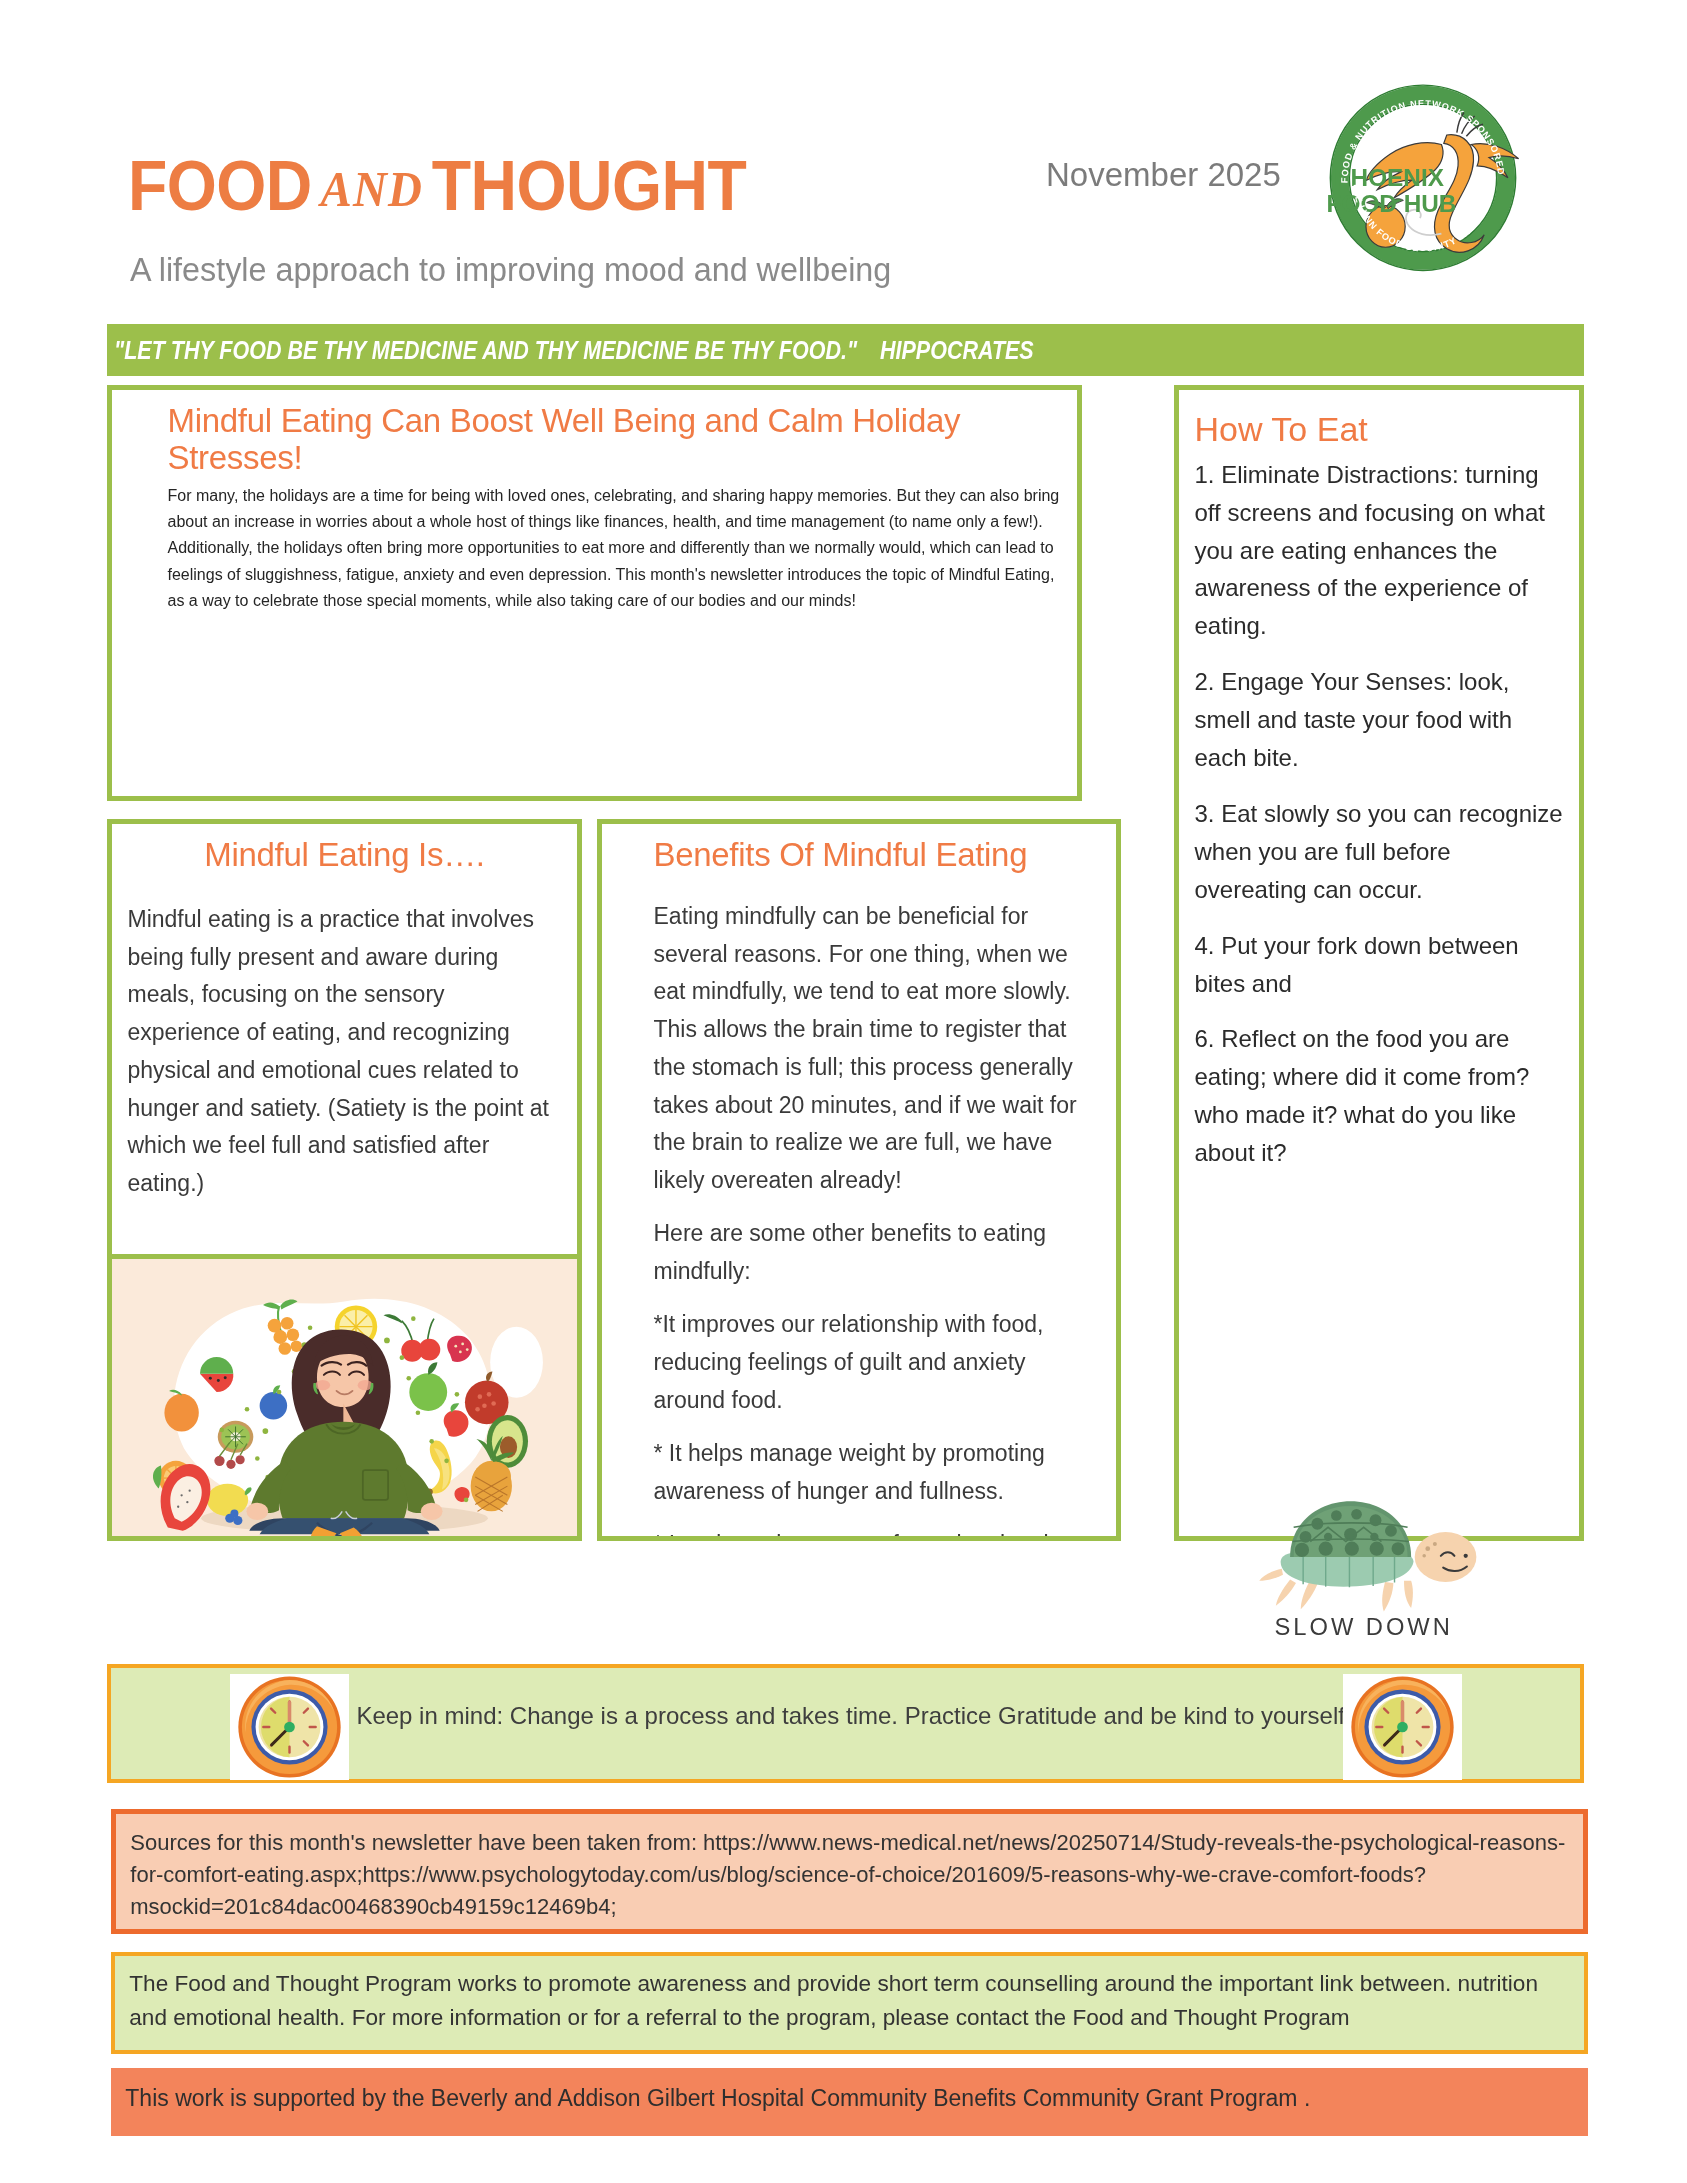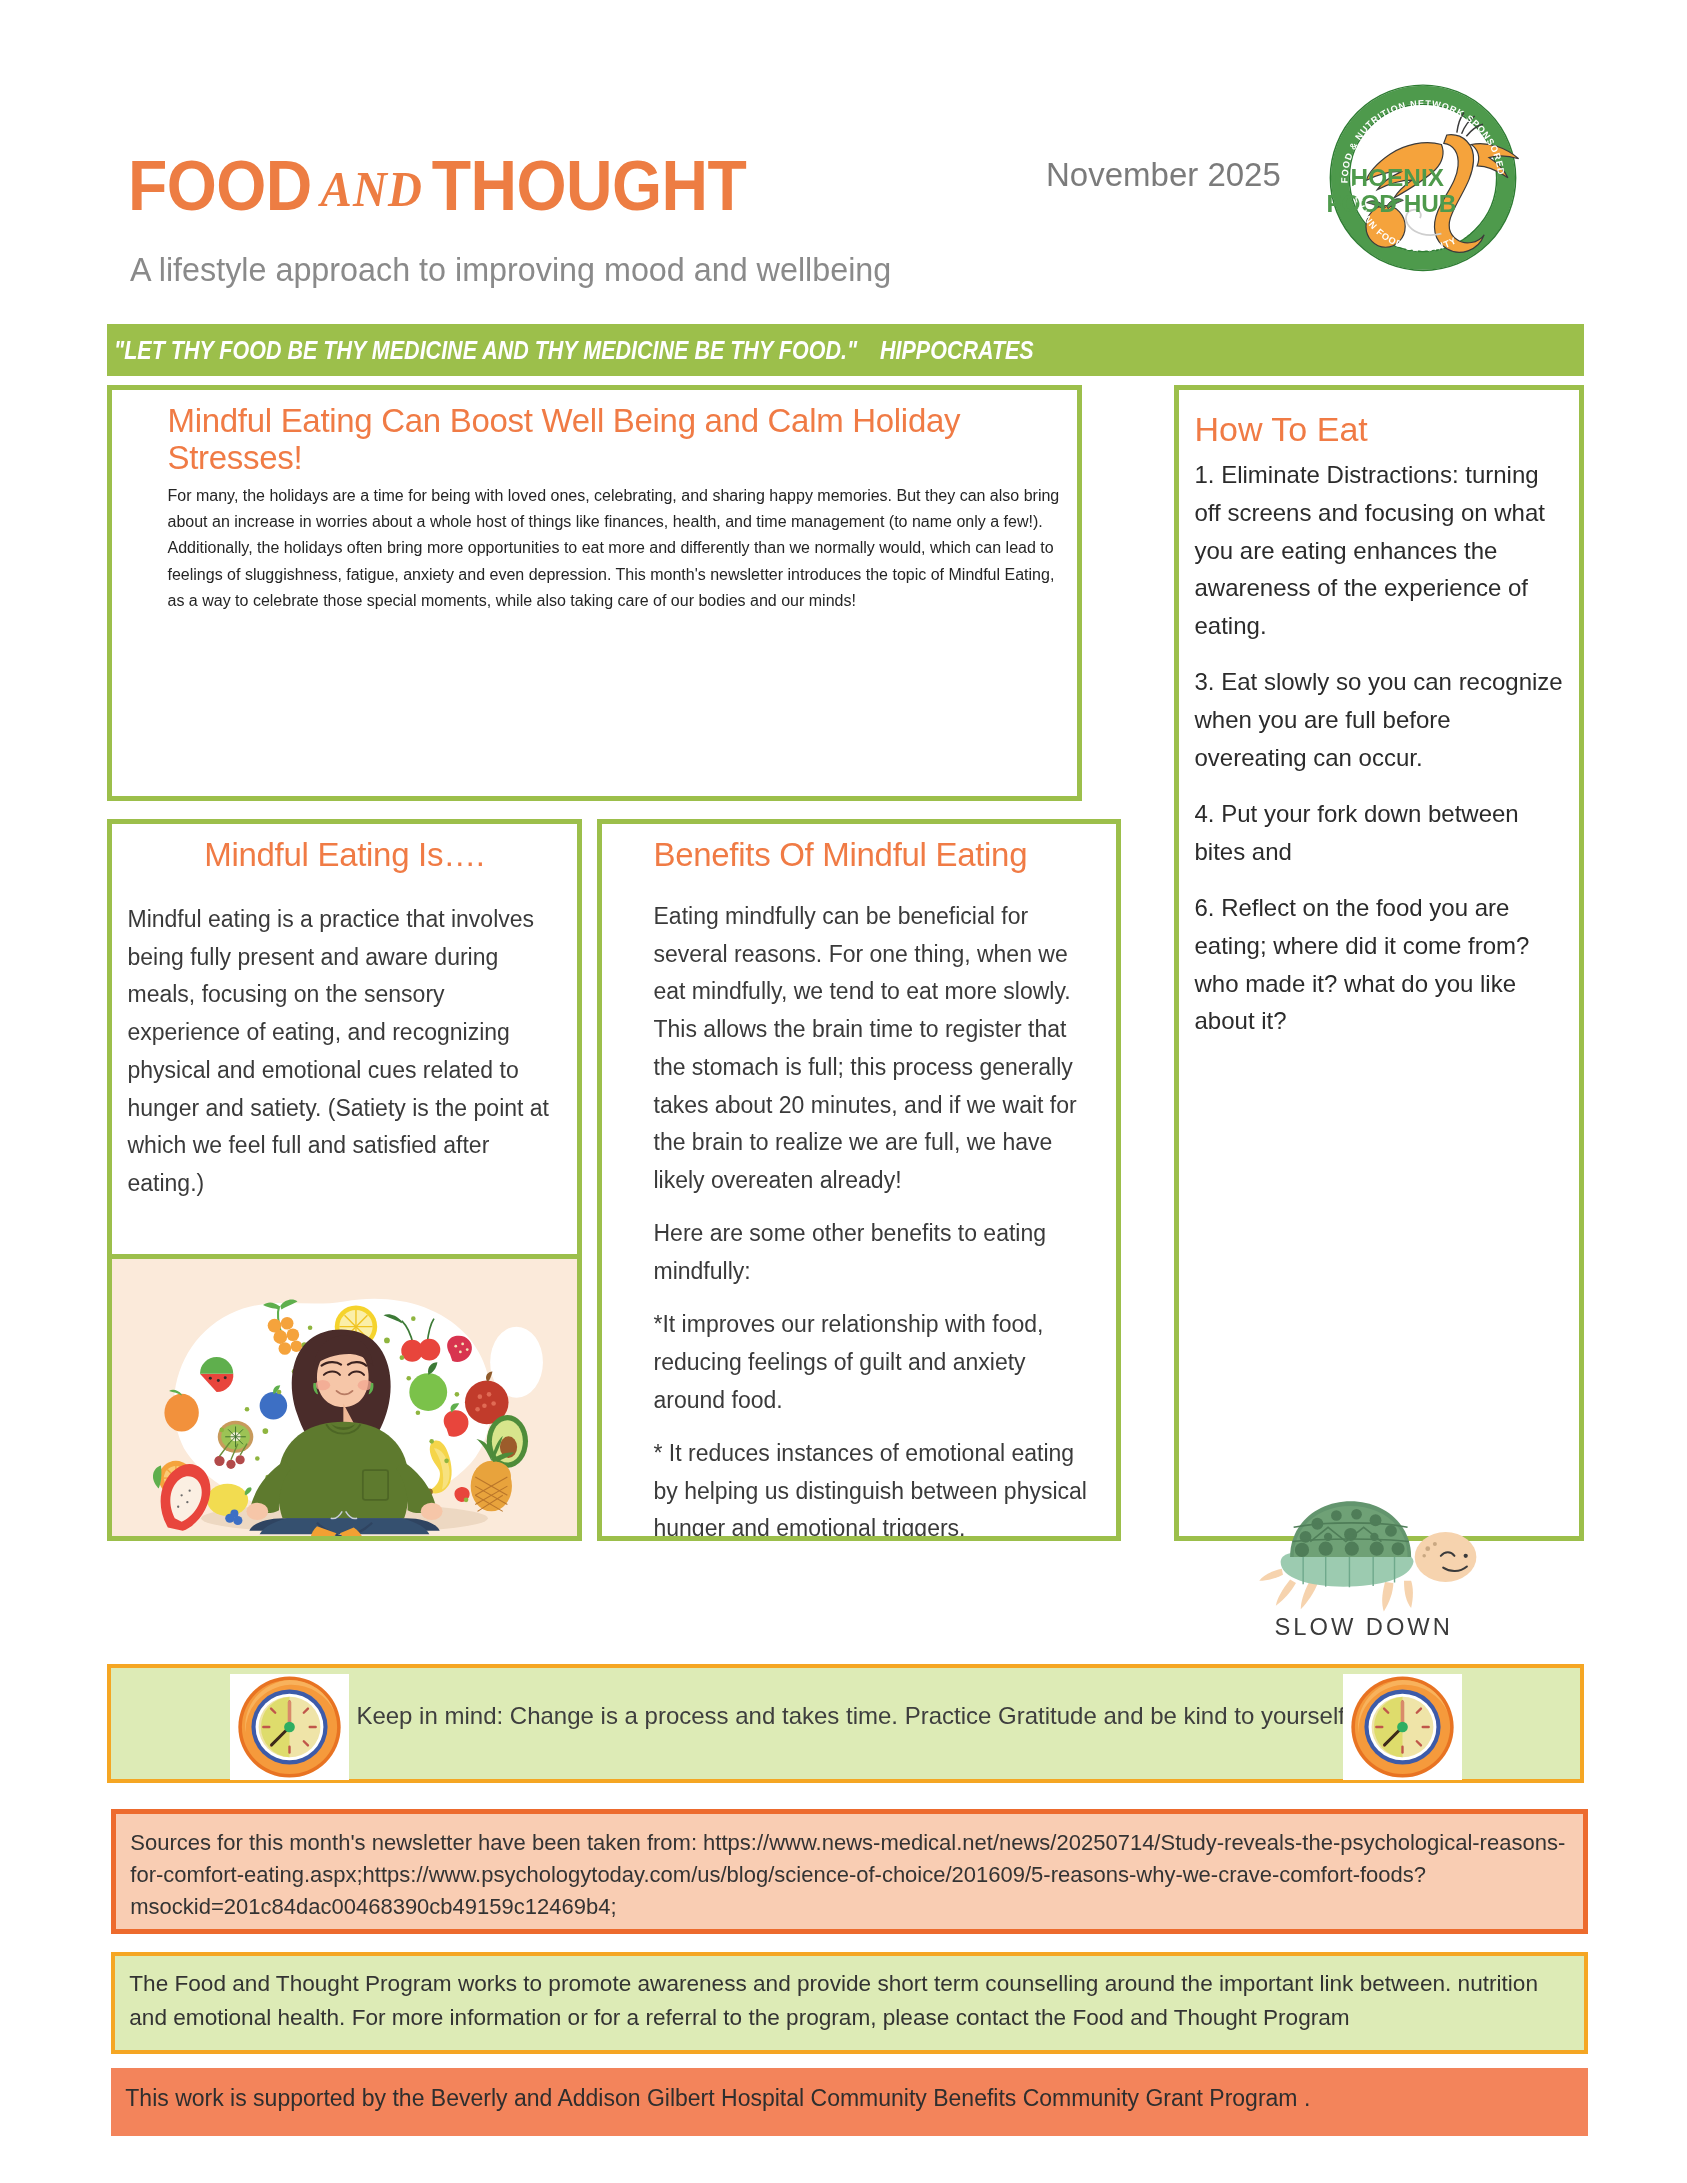--- a/index.html
+++ b/index.html
@@ -193,20 +193,21 @@
     <div class="inner-pad lead">
       <h2 class="head-orange">Mindful Eating Can Boost Well Being and Calm Holiday Stresses!</h2>
       <p class="body">For many, the holidays are a time for being with loved ones, celebrating, and sharing happy memories. But they can also bring about an increase in worries about a whole host of things like finances, health, and time management (to name only a few!). Additionally, the holidays often bring more opportunities to eat more and differently than we normally would, which can lead to feelings of sluggishness, fatigue, anxiety and even depression. This month's newsletter introduces the topic of Mindful Eating, as a way to celebrate those special moments, while also taking care of our bodies and our minds!</p>
     </div>
   </div>
 
   <div class="frame box-sidebar">
     <div class="inner-pad sidebar">
       <div class="sidebar-head">How To Eat</div>
       <p class="body">1. Eliminate Distractions: turning off screens and focusing on what you are eating enhances the awareness of the experience of eating.</p>
+      <p class="body">2. Engage Your Senses: look, smell and taste your food with each bite.</p>
       <p class="body">3. Eat slowly so you can recognize when you are full before overeating can occur.</p>
       <p class="body">4. Put your fork down between bites and</p>
       <p class="body">6. Reflect on the food you are eating; where did it come from? who made it? what do you like about it?</p>
     </div>
   </div>
 
   <div class="turtle-wrap">
     <svg viewBox="0 0 470 300" xmlns="http://www.w3.org/2000/svg">
 
       <path d="M72,170 C52,174 40,182 34,190 C48,190 62,186 74,180 Z" fill="#F6D3AE"></path>
@@ -468,20 +469,21 @@
       </g>
     </svg>
   </div>
 
   <div class="frame box-benefits">
     <div class="inner-pad col">
       <h2 class="head-orange" style="margin-bottom:24px;">Benefits Of Mindful Eating</h2>
       <p class="body">Eating mindfully can be beneficial for several reasons. For one thing, when we eat mindfully, we tend to eat more slowly. This allows the brain time to register that the stomach is full; this process generally takes about 20 minutes, and if we wait for the brain to realize we are full, we have likely overeaten already!</p>
       <p class="body">Here are some other benefits to eating mindfully:</p>
       <p class="body">*It improves our relationship with food, reducing feelings of guilt and anxiety around food.</p>
+      <p class="body">* It helps manage weight by promoting awareness of hunger and fullness.</p>
       <p class="body">* It reduces instances of emotional eating by helping us distinguish between physical hunger and emotional triggers.</p>
     </div>
   </div>
 
   <div class="band-keep">
     <div class="clock left">
       <svg viewBox="0 0 200 178" xmlns="http://www.w3.org/2000/svg">
         <ellipse cx="100" cy="89" rx="86" ry="85" fill="#E87322"></ellipse>
         <ellipse cx="100" cy="89" rx="80" ry="79" fill="#F59A3C"></ellipse>
         <path d="M100,10 A80,79 0 0 1 176,64 A80,79 0 0 0 100,18 A80,79 0 0 0 26,100 A80,79 0 0 1 100,10 Z" fill="#F8B25C"></path>

